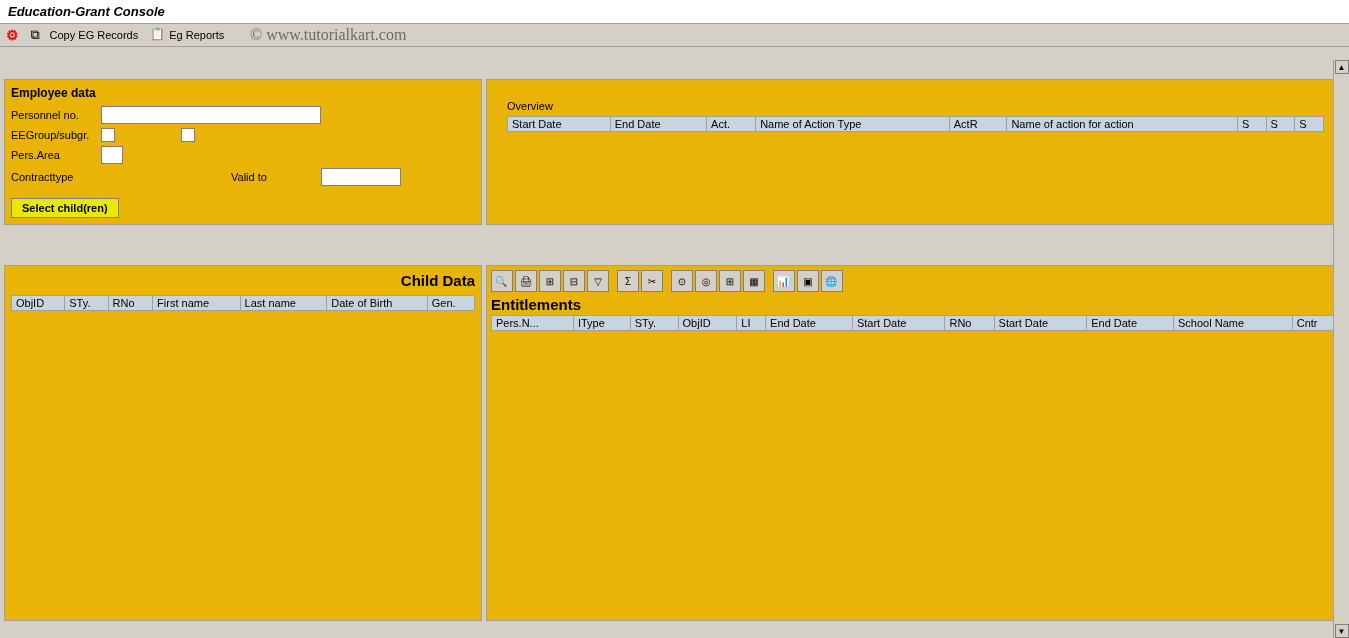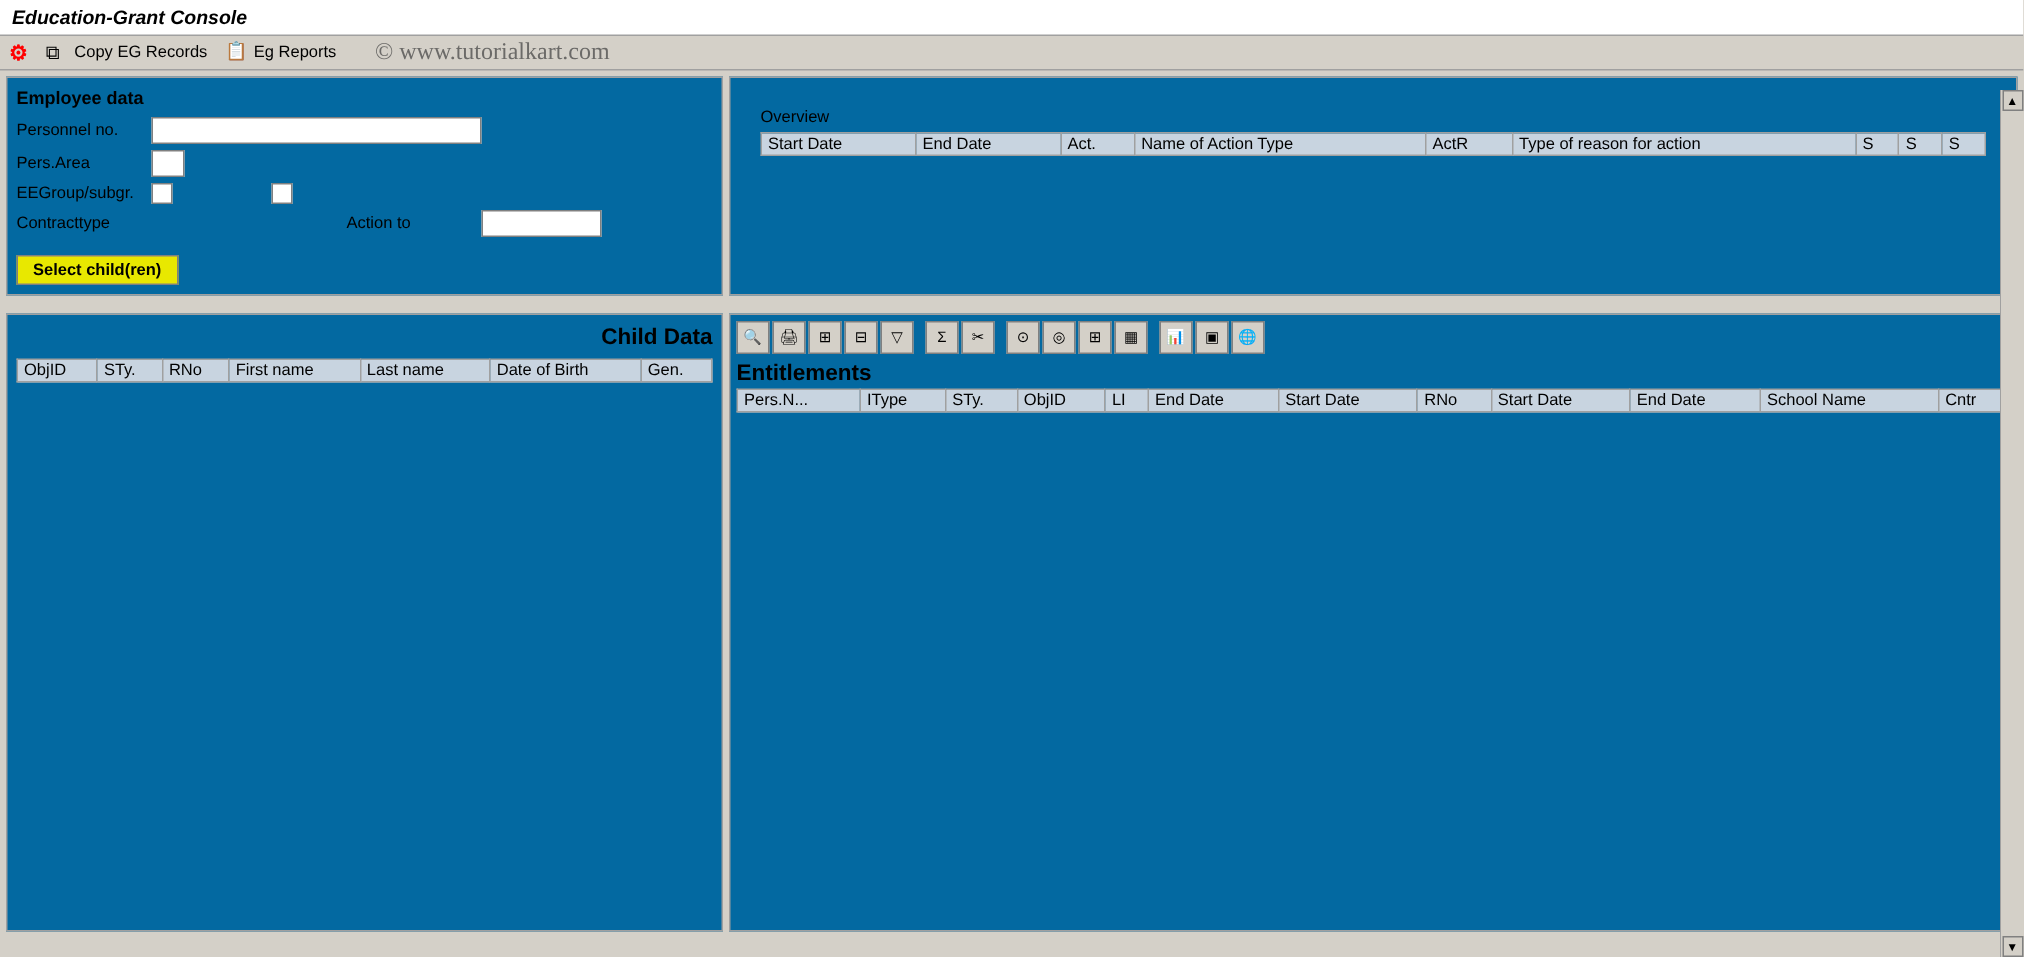--- a/index.html
+++ b/index.html
@@ -104,22 +104,23 @@
       border: 1px solid #808080;
       display: flex;
       align-items: center;
       justify-content: center;
       cursor: pointer;
       font-size: 8px;
     }
 
     
     .panel {
-      background: #0369a1;
+      background: #eab308;
       border: 1px solid #a0a0a0;
+      margin-top: 28px;
     }
 
     
     #employee-panel {
       width: 478px;
       padding: 6px;
     }
 
     .employee-title {
       font-weight: bold;
@@ -282,54 +283,54 @@
     <div id="employee-panel" class="panel">
       <div class="employee-title">Employee data</div>
 
       <div class="form-row">
         <span class="form-label">Personnel no.</span>
         <input type="text" class="form-input form-input-wide" value="" style="">
       </div>
 
 
       <div class="form-row">
-        <span class="form-label">Pers.Area</span>
-        <input type="text" class="form-input form-input-tiny" value="" style="">
-      </div>
-
-      <div class="form-row">
         <span class="form-label">EEGroup/subgr.</span>
         <span class="form-checkbox"></span>
         <span style="display:inline-block;width:60px;"></span>
         <span class="form-checkbox"></span>
       </div>
 
       <div class="form-row">
+        <span class="form-label">Pers.Area</span>
+        <input type="text" class="form-input form-input-tiny" value="" style="">
+      </div>
+
+      <div class="form-row">
         <span class="form-label">Contracttype</span>
         <span style="display:inline-block;width:130px;"></span>
-        <span class="form-label">Action to</span>
+        <span class="form-label">Valid to</span>
         <input type="text" class="form-input" style="width: 80px;" value="">
       </div>
 
       <div>
         <button class="select-children-btn">Select child(ren)</button>
       </div>
     </div>
 
     <div id="overview-panel" class="panel">
       <div class="overview-title">Overview</div>
       <table class="data-table">
         <thead>
           <tr>
             <th>Start Date</th>
             <th>End Date</th>
             <th>Act.</th>
             <th>Name of Action Type</th>
             <th>ActR</th>
-            <th>Type of reason for action</th>
+            <th>Name of action for action</th>
             <th>S</th>
             <th>S</th>
             <th>S</th>
           </tr>
         </thead>
         <tbody>
         </tbody>
       </table>
     </div>
 

